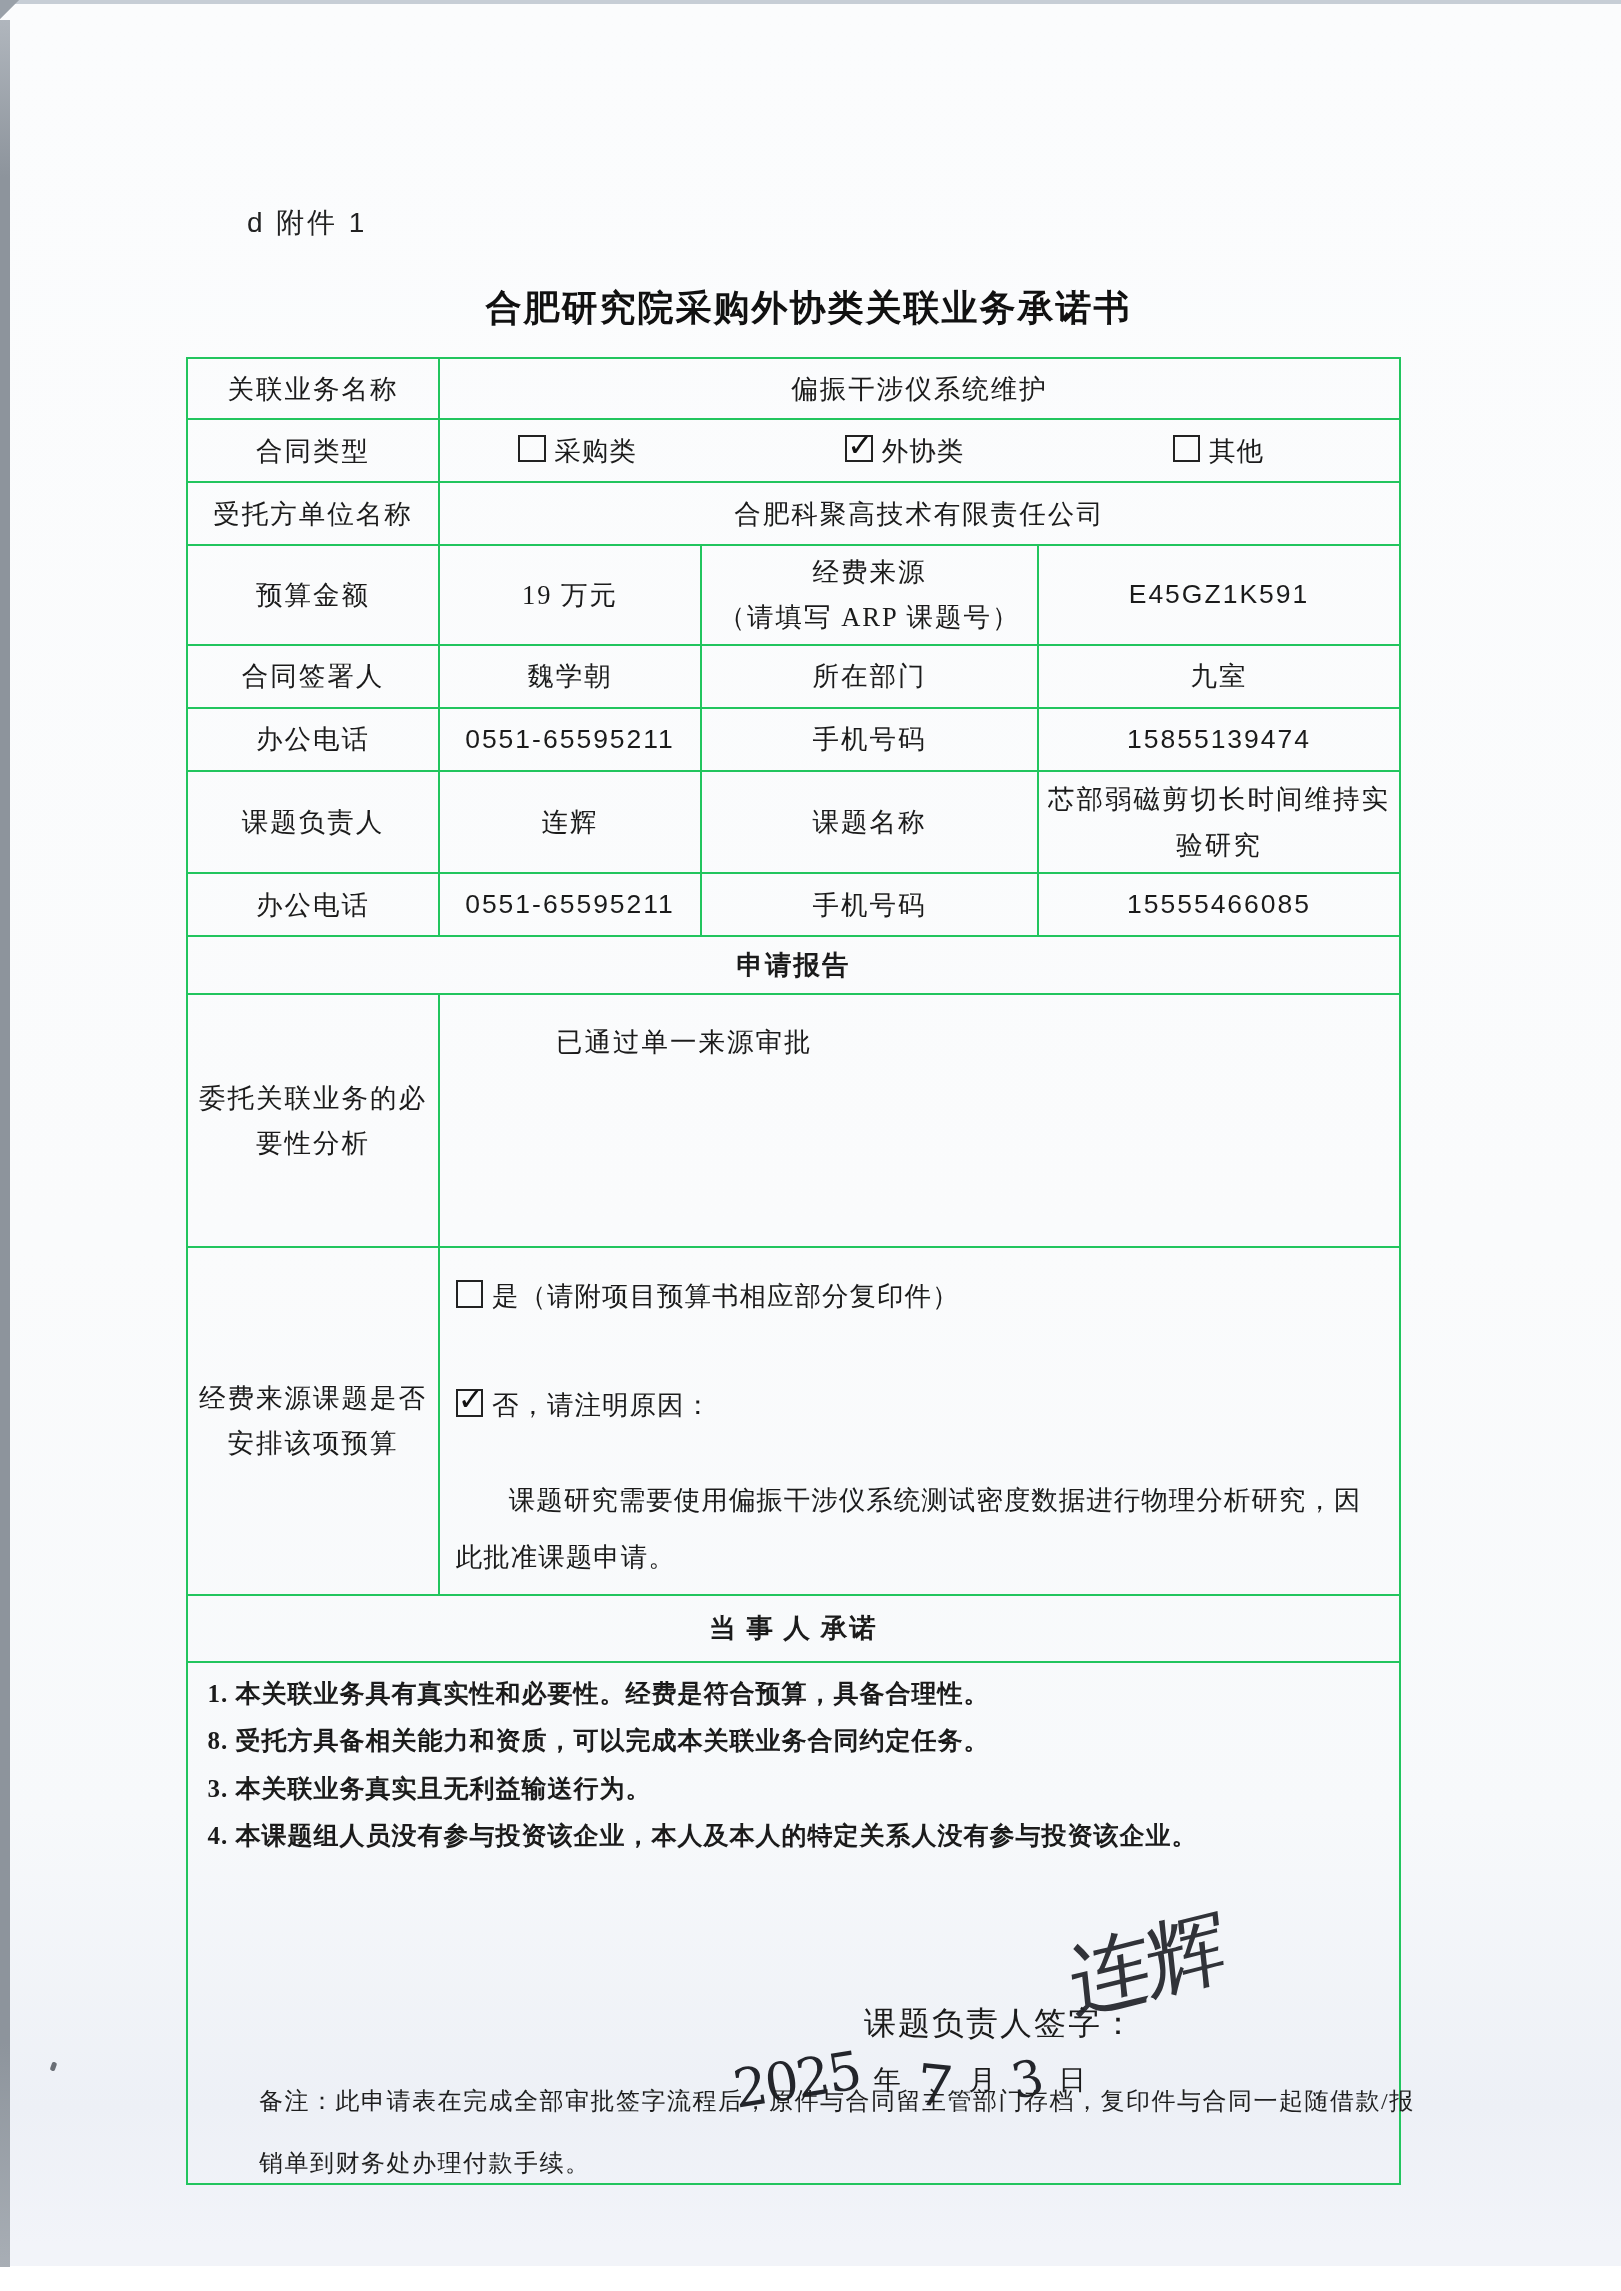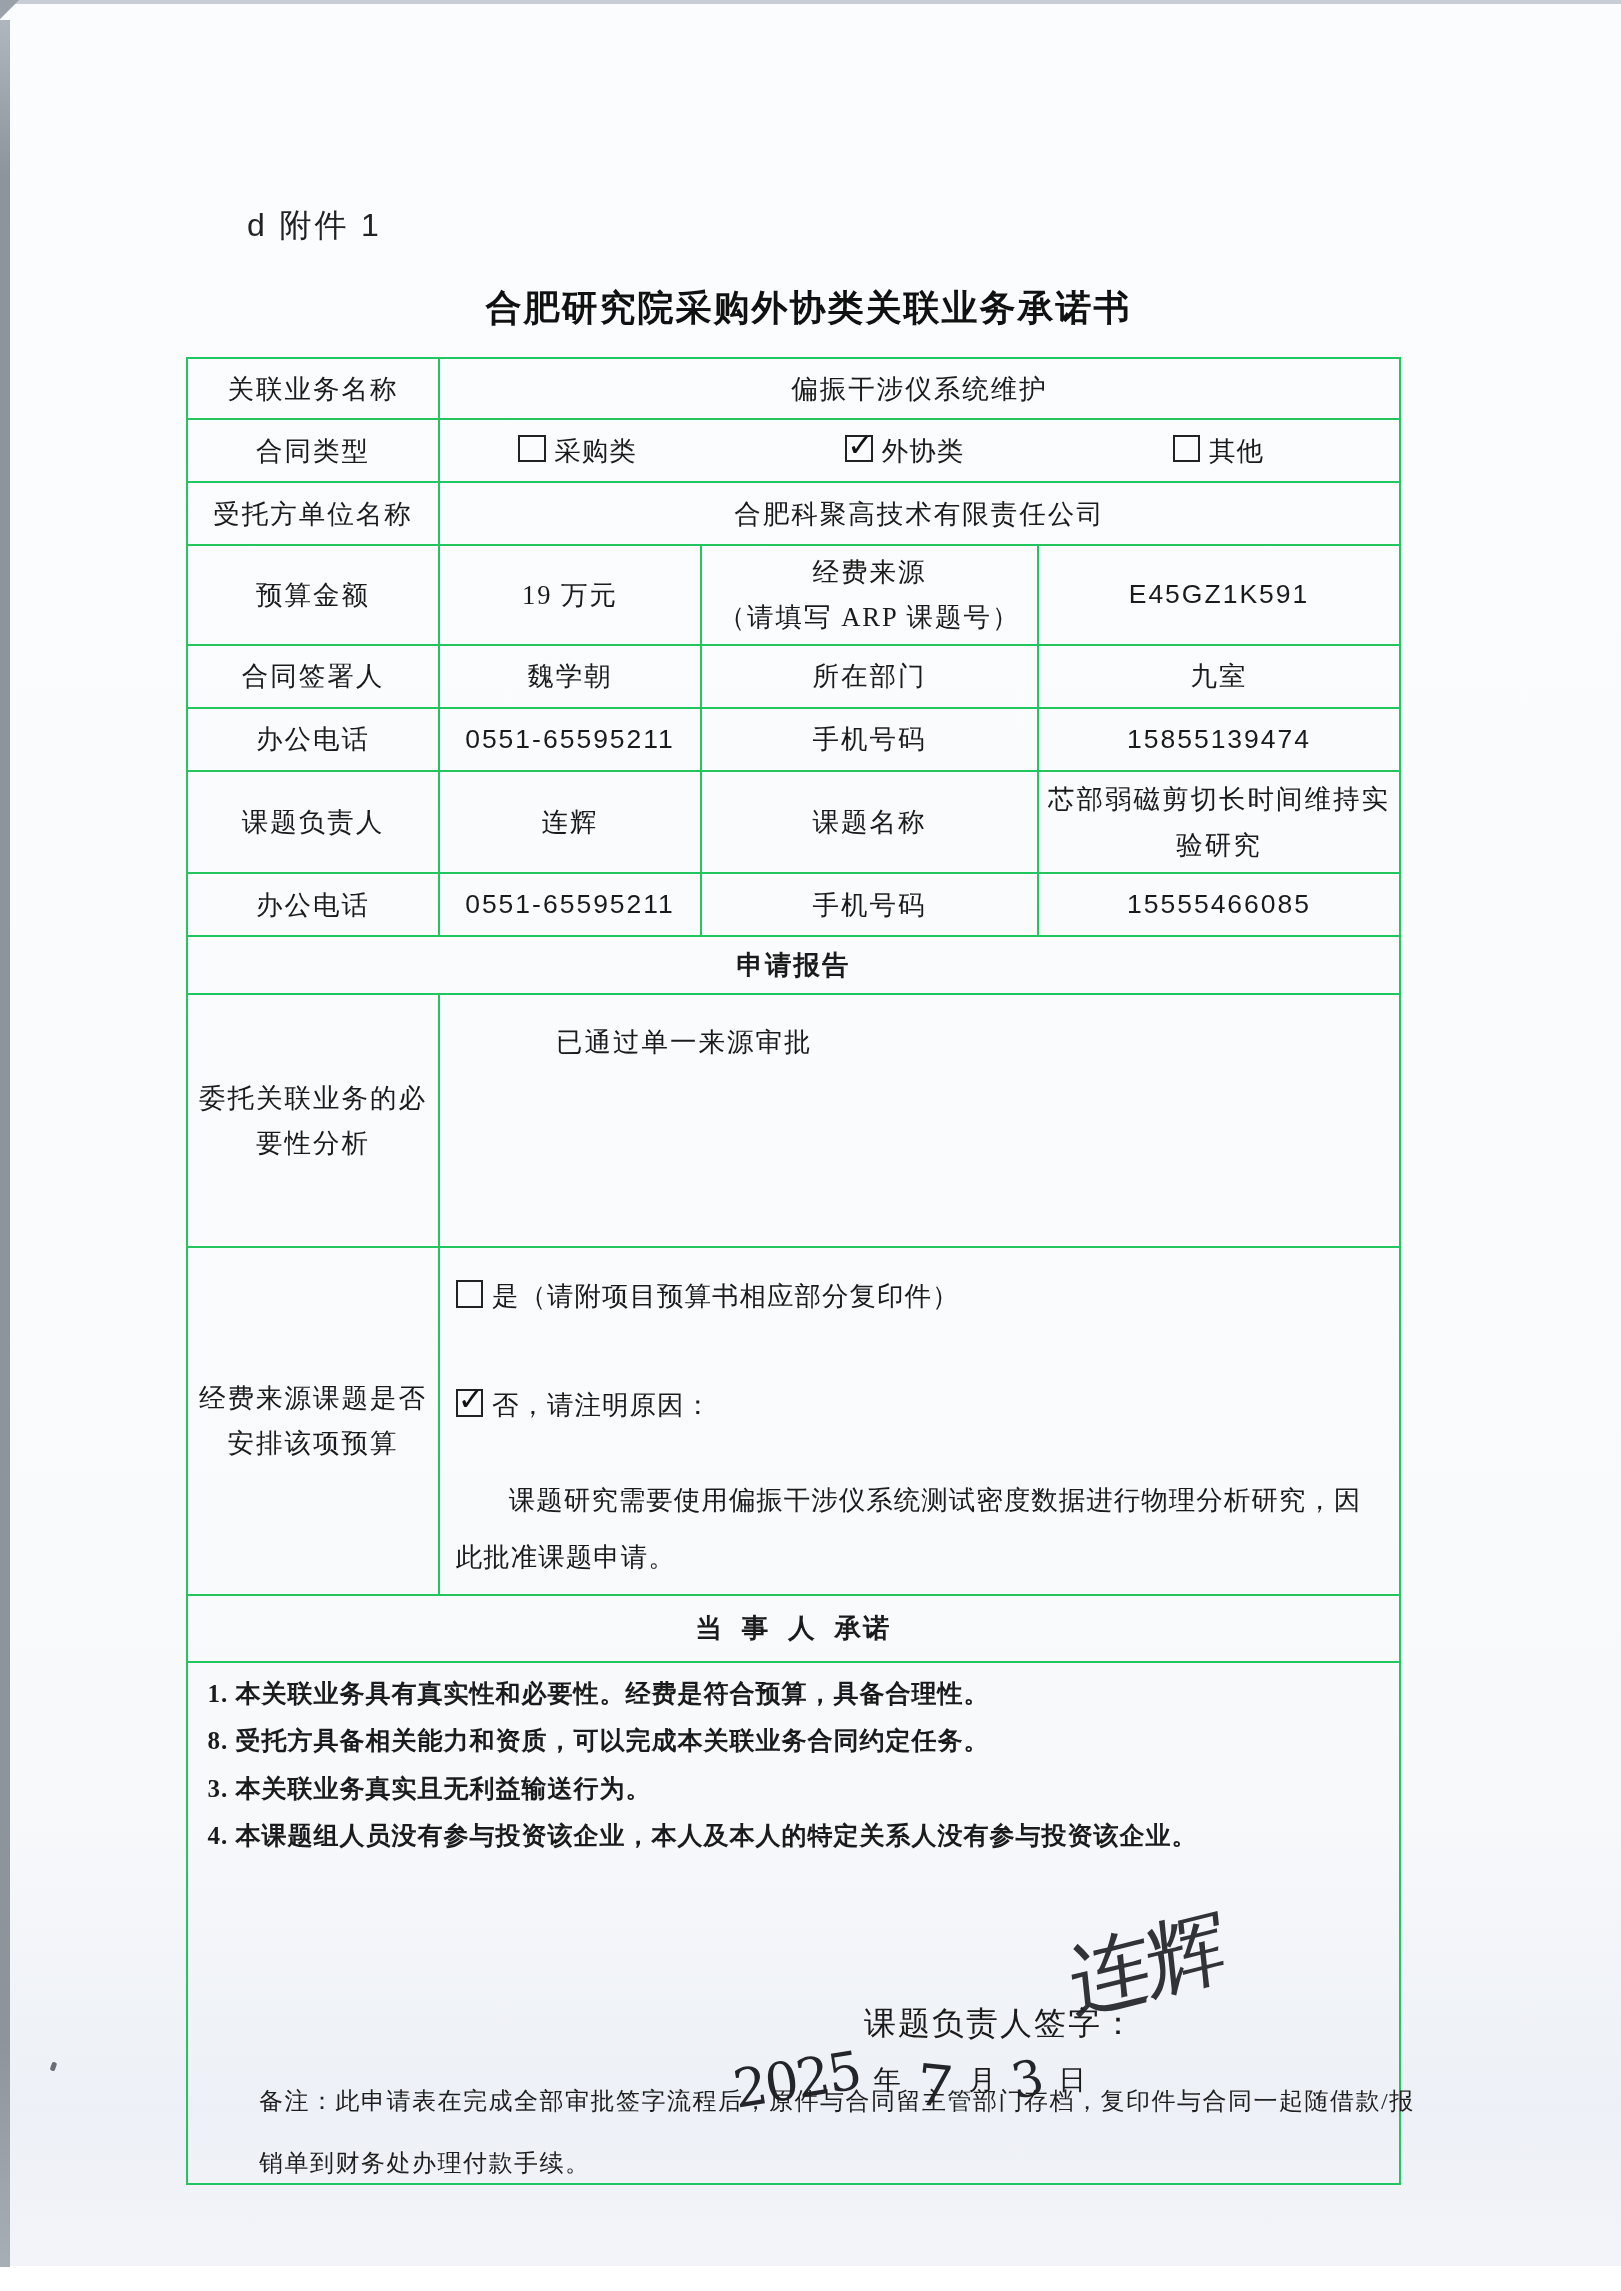--- a/index.html
+++ b/index.html
@@ -17,39 +17,39 @@
     position:absolute;left:0;top:19.6px;width:9.8px;height:2247px;
     background:linear-gradient(180deg,#b0b6bd 0%,#8d949c 7%,#8d949c 90%,#a8aeb5 100%);
   }
   .corner-shadow{
     position:absolute;left:0;top:0;width:33px;height:33px;
     background:linear-gradient(135deg,#9aa1a9 0%,#9aa1a9 28%,transparent 30%);
   }
 
   .attachment{
     position:absolute;left:247px;top:204px;
-    font-family:"Liberation Sans",sans-serif;font-size:32px;letter-spacing:2.9px;color:#222;
+    font-family:"Liberation Sans",sans-serif;font-size:28px;letter-spacing:2.9px;color:#222;
   }
   .doc-title{
     position:absolute;left:186px;top:284px;width:1212px;box-sizing:border-box;padding-left:33px;
     text-align:center;font-family:"Liberation Sans",sans-serif;font-weight:bold;
     font-size:36px;letter-spacing:2px;color:#111;
   }
 
   table.form{
     position:absolute;left:186px;top:357px;width:1212px;
     border-collapse:collapse;table-layout:fixed;
   }
   table.form td{
     border:2px solid #22c55e;text-align:center;vertical-align:middle;
     font-size:26.5px;letter-spacing:2px;padding:3.9px 7.8px;color:#1b1b1b;
   }
   .num{font-family:"Liberation Sans",sans-serif;font-size:27.4px;letter-spacing:1px;}
   .hdr{font-family:"Liberation Sans",sans-serif;font-weight:bold;font-size:28px;letter-spacing:3.9px;}
-  .hdr-promise{font-family:Liberation Mono, monospace;font-weight:bold;font-size:29px;letter-spacing:4.9px;}
+  .hdr-promise{font-family:Liberation Serif, serif;font-weight:bold;font-size:29px;letter-spacing:4.9px;}
   .two-line{line-height:1.7;}
   .wrap-11{padding:3.9px 17.6px;font-size:25.5px;line-height:1.75;}
 
   
   .cb{
     display:inline-block;width:23.5px;height:23.5px;border:2.9px solid #222;
     margin-right:8.8px;vertical-align:-2.9px;position:relative;background:transparent;
   }
   .cb.checked::after{
     content:"\2713";position:absolute;left:0px;top:-9.8px;

